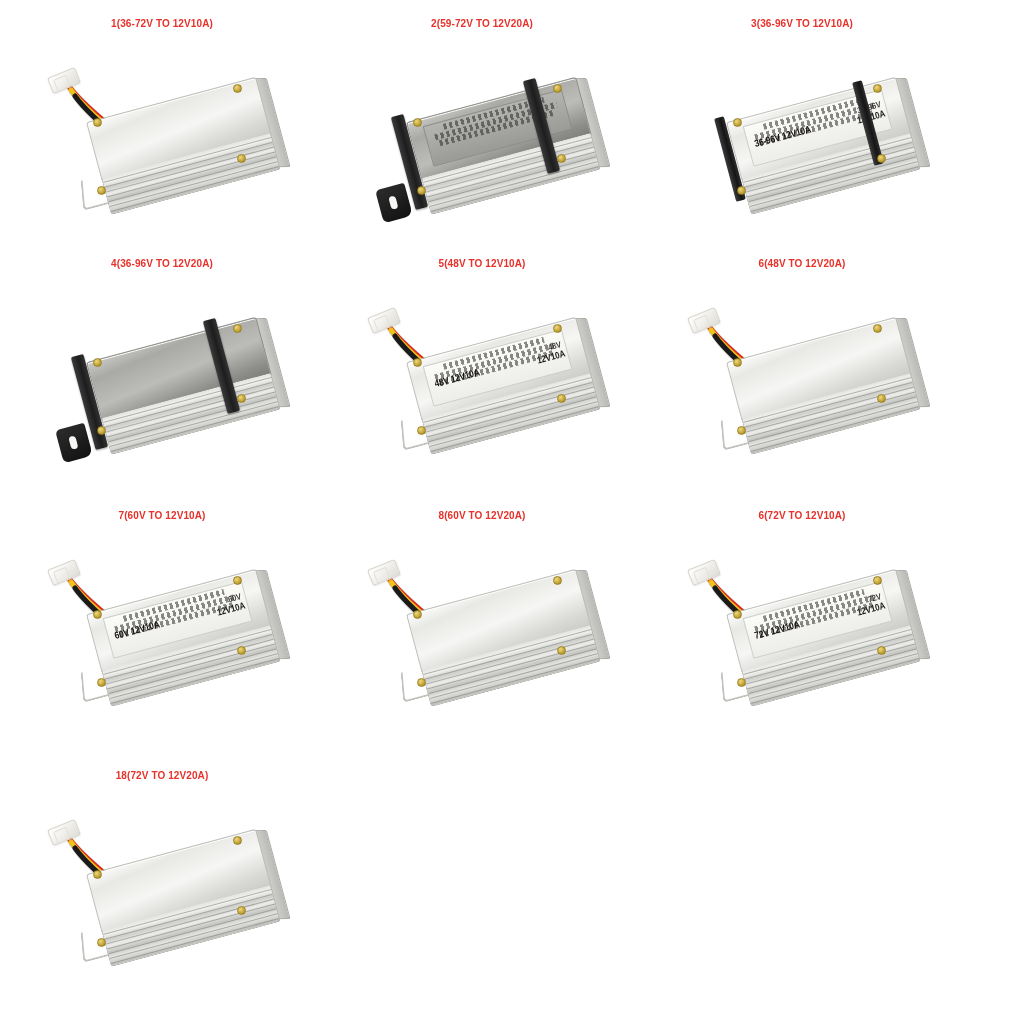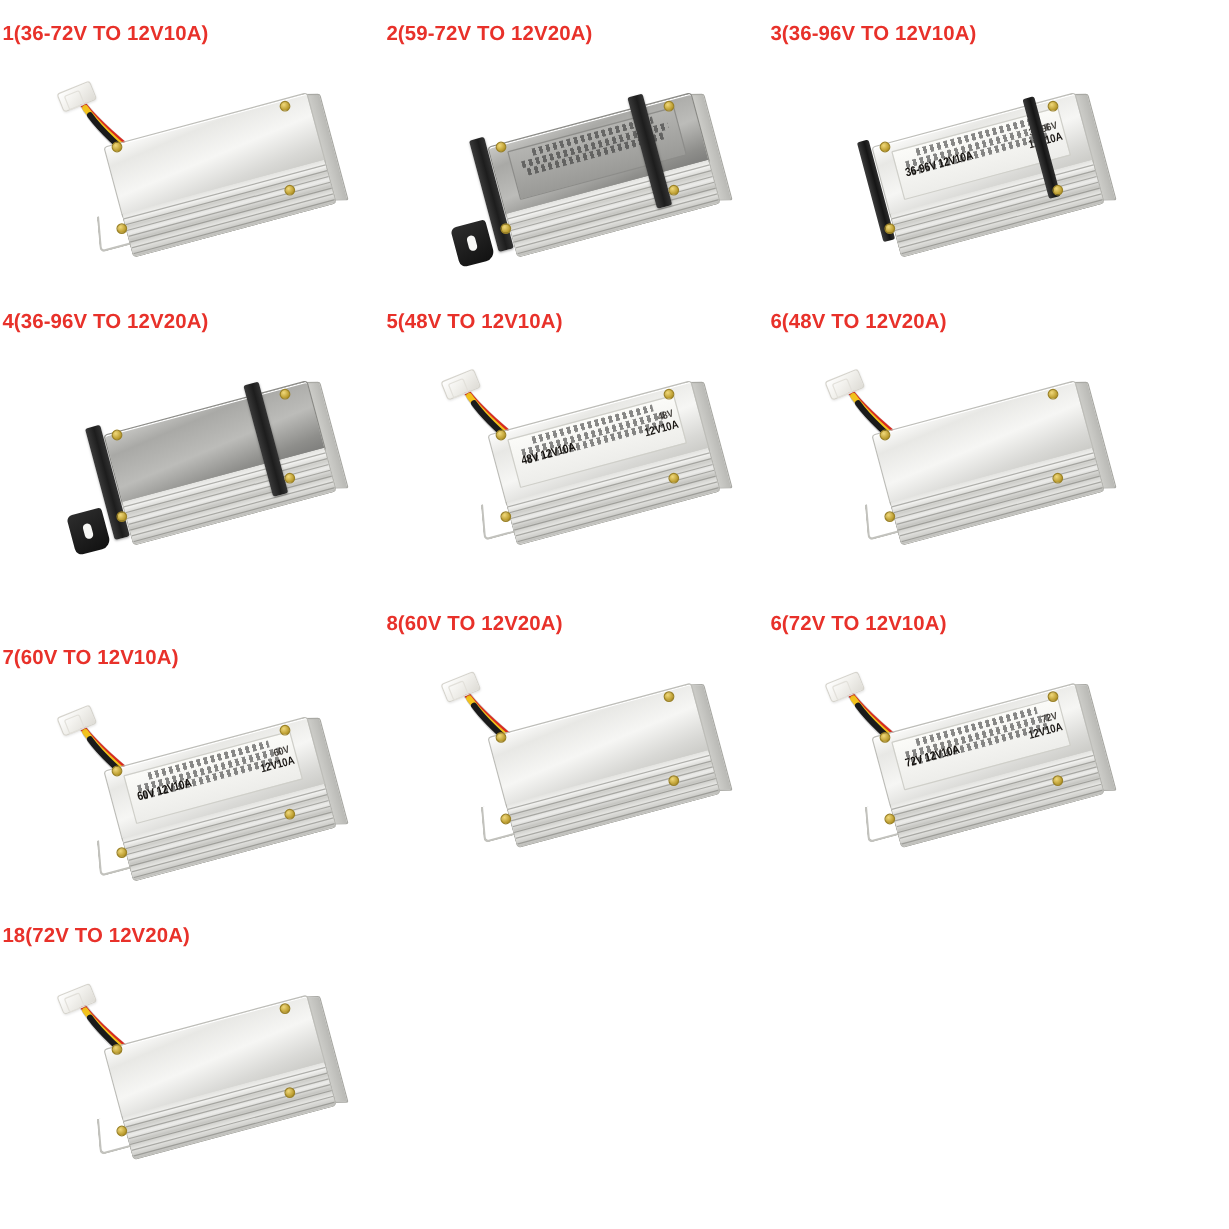--- a/index.html
+++ b/index.html
@@ -23,23 +23,24 @@
     white-space: nowrap;
     z-index: 40;
   }
 
   
   .grid { position: absolute; inset: 0; }
   .cell { position: absolute; width: 320px; height: 252px; }
 
   .caption {
     position: absolute; top: 0; left: 0; width: 100%;
+    text-align: center;
     color: #e8312a;
     font-family: "Liberation Sans", sans-serif;
-    font-size: 17px; font-weight: 700;
+    font-size: 10px; font-weight: 700;
     letter-spacing: 0.1px;
     white-space: nowrap;
     z-index: 20;
   }
 
   .photo { position: absolute; top: 18px; left: 0; width: 320px; height: 228px; }
 
   
   .unit { position: absolute; left: 50%; top: 50%; width: 250px; height: 160px;
           transform: translate(-50%,-50%); }
@@ -450,21 +451,21 @@
                 </div>
               </div>
             </div>
             <div class="ear" style="left:56px; top:48px;"></div>
             <div class="ear" style="left:60px; top:116px;"></div>
             <div class="ear" style="left:196px; top:14px;"></div>
             <div class="ear" style="left:200px; top:84px;"></div>
           </div>
         </div>
       </div>
-      <div class="cell" style="left: 2px; top: 510px; margin-top: 28px;">
+      <div class="cell" style="left: 2px; top: 510px;">
         <div class="caption" style="color: rgb(232, 49, 42);">7(60V TO 12V10A)</div>
         <div class="photo">
           <div class="unit">
             <div class="wires">
               <svg width="250" height="160" viewBox="0 0 250 160">
                 <path d="M78,60 C58,44 40,28 30,14" stroke="rgba(0,0,0,0.16)" stroke-width="6.5" fill="none" stroke-linecap="round" transform="translate(1.2,1.6)"></path>
                 <path d="M82,66 C62,50 44,34 34,20" stroke="rgba(0,0,0,0.16)" stroke-width="6.5" fill="none" stroke-linecap="round" transform="translate(1.2,1.6)"></path>
                 <path d="M86,72 C66,56 48,40 38,26" stroke="rgba(0,0,0,0.16)" stroke-width="6.5" fill="none" stroke-linecap="round" transform="translate(1.2,1.6)"></path>
                 <path d="M78,60 C58,44 40,28 30,14" stroke="#d92b20" stroke-width="5" fill="none" stroke-linecap="round"></path>
                 <path d="M82,66 C62,50 44,34 34,20" stroke="#f2c21c" stroke-width="5" fill="none" stroke-linecap="round"></path>

